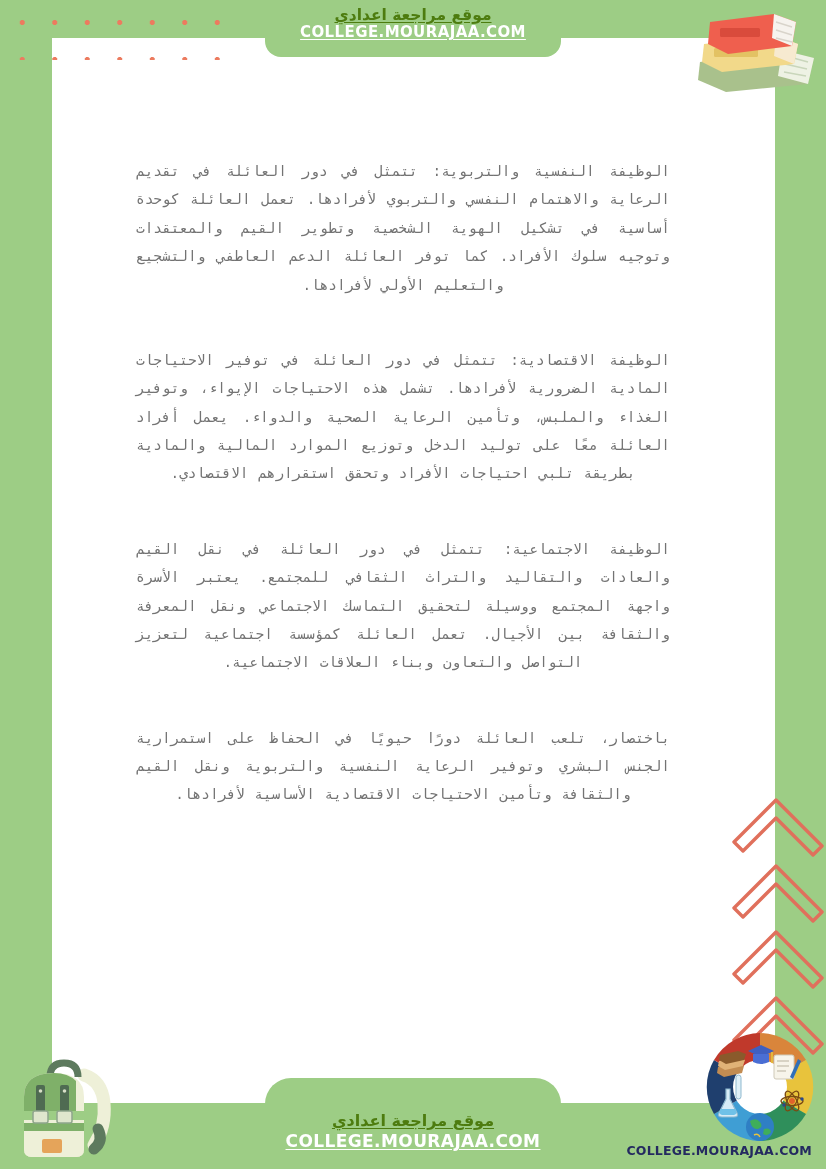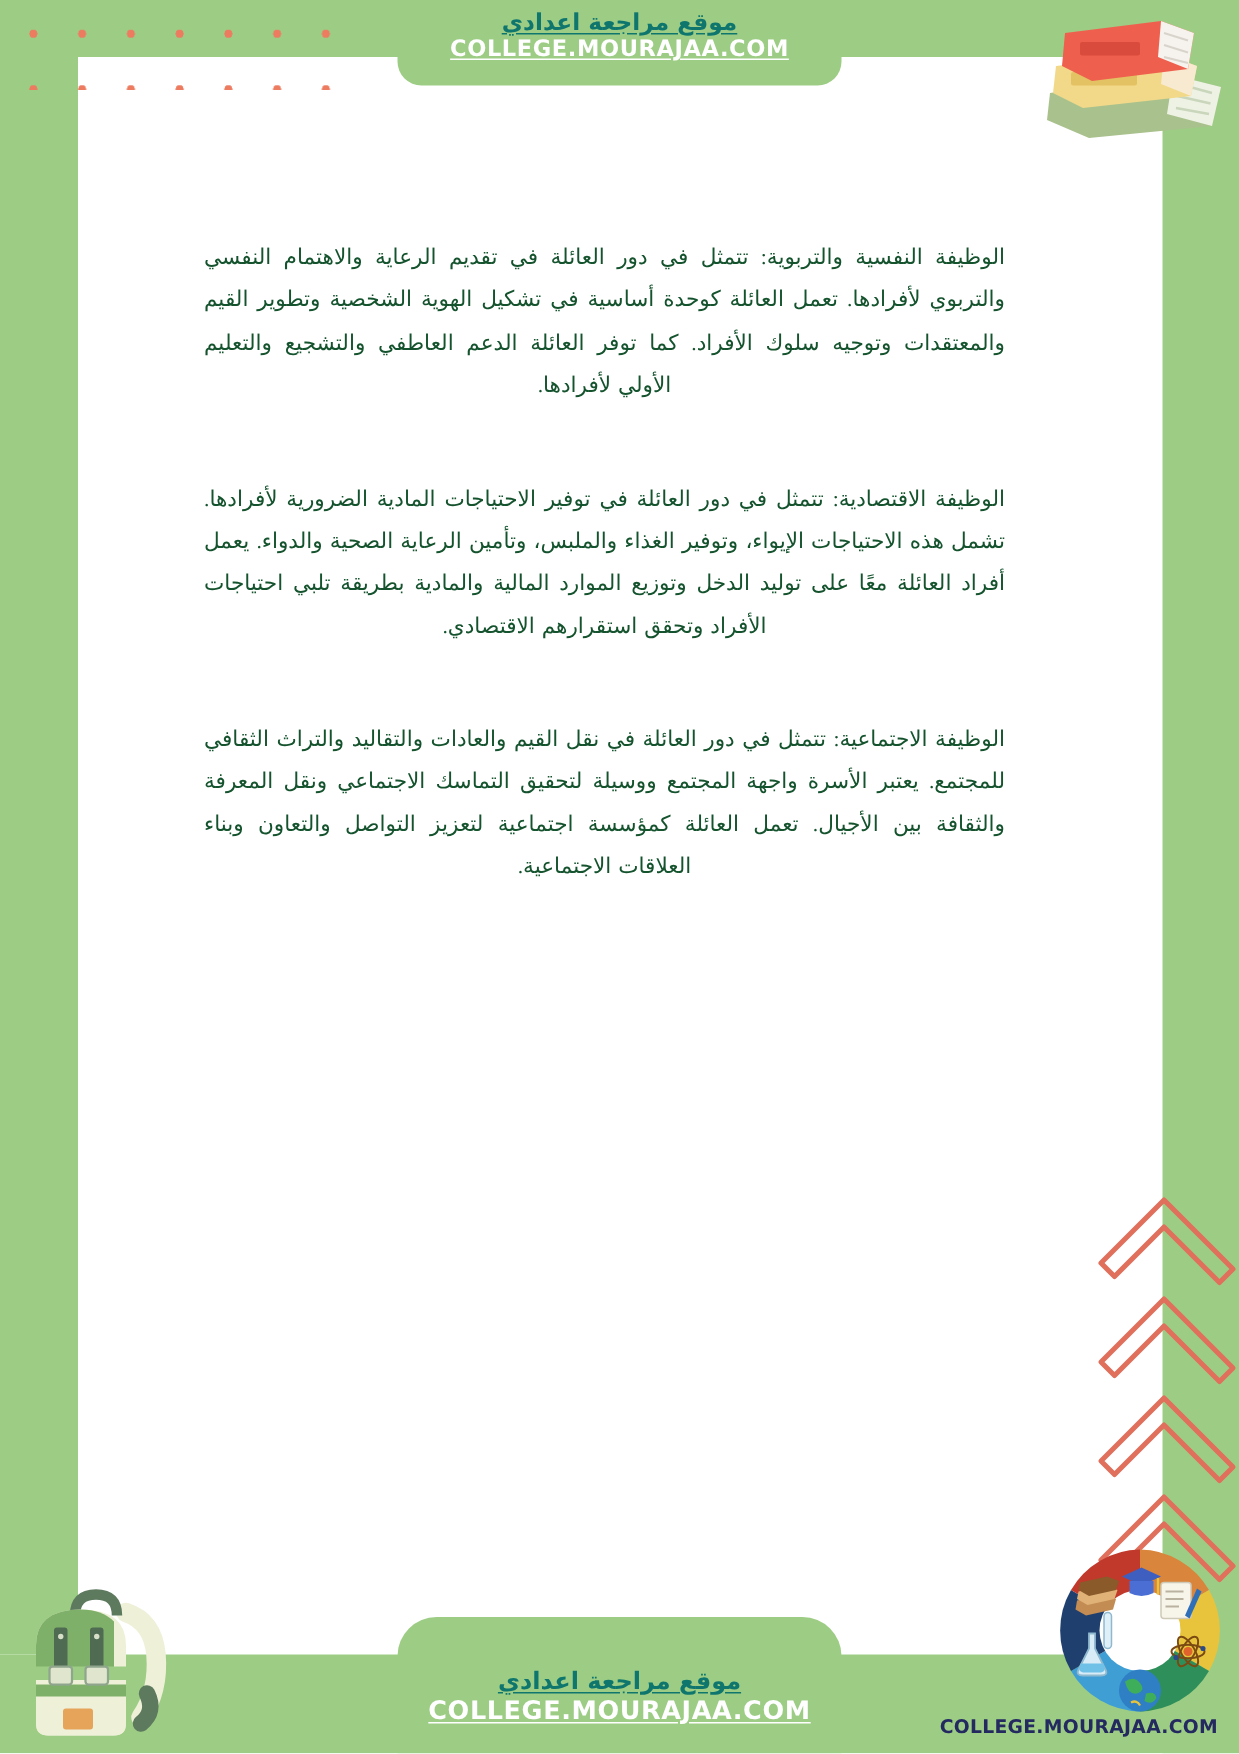--- a/index.html
+++ b/index.html
@@ -66,21 +66,21 @@
     left: 265px;
     top: 7px;
     width: 296px;
     text-align: center;
     line-height: 1.12;
   }
   .brand-ar {
     font-family: "DejaVu Sans", sans-serif;
     font-size: 15.5px;
     font-weight: bold;
-    color: #0f766e;
+    color: #4d7c0f;
     text-decoration: underline;
     text-underline-offset: 2px;
     display: block;
   }
   .brand-url {
     font-family: "DejaVu Sans", sans-serif;
     font-size: 15px;
     font-weight: bold;
     letter-spacing: 0.4px;
     color: #ffffff;
@@ -130,25 +130,26 @@
     position: absolute;
     left: 136px;
     top: 158px;
     width: 534px;
     text-align: right;
     direction: rtl;
   }
   .para {
     font-size: 14.4px;
     line-height: 1.97;
-    color: #14532d;
+    color: #737373;
     margin: 0 0 47px 0;
     text-align: justify;
     text-align-last: center;
     word-spacing: 1px;
+    font-family: Liberation Mono, monospace;
   }
   .para:last-child { margin-bottom: 0; }
 
   
   .chevrons {
     position: absolute;
     left: 730px;
     top: 788px;
     width: 96px;
     height: 268px;
@@ -219,20 +220,21 @@
       <path d="M84 8 L106 16 L102 40 L82 32 Z" fill="#f6f3ee"></path>
       <path d="M86 16 L102 21 M86 24 L102 29 M86 32 L102 36" stroke="#d9d4cb" stroke-width="1.5" fill="none"></path>
       <rect x="30" y="22" width="40" height="9" rx="1.5" fill="#d94b3c"></rect>
     </g>
   </svg>
 
   <div class="content">
     <p class="para">الوظيفة النفسية والتربوية: تتمثل في دور العائلة في تقديم الرعاية والاهتمام النفسي والتربوي لأفرادها. تعمل العائلة كوحدة أساسية في تشكيل الهوية الشخصية وتطوير القيم والمعتقدات وتوجيه سلوك الأفراد. كما توفر العائلة الدعم العاطفي والتشجيع والتعليم الأولي لأفرادها.</p>
     <p class="para">الوظيفة الاقتصادية: تتمثل في دور العائلة في توفير الاحتياجات المادية الضرورية لأفرادها. تشمل هذه الاحتياجات الإيواء، وتوفير الغذاء والملبس، وتأمين الرعاية الصحية والدواء. يعمل أفراد العائلة معًا على توليد الدخل وتوزيع الموارد المالية والمادية بطريقة تلبي احتياجات الأفراد وتحقق استقرارهم الاقتصادي.</p>
     <p class="para">الوظيفة الاجتماعية: تتمثل في دور العائلة في نقل القيم والعادات والتقاليد والتراث الثقافي للمجتمع. يعتبر الأسرة واجهة المجتمع ووسيلة لتحقيق التماسك الاجتماعي ونقل المعرفة والثقافة بين الأجيال. تعمل العائلة كمؤسسة اجتماعية لتعزيز التواصل والتعاون وبناء العلاقات الاجتماعية.</p>
+    <p class="para">باختصار، تلعب العائلة دورًا حيويًا في الحفاظ على استمرارية الجنس البشري وتوفير الرعاية النفسية والتربوية ونقل القيم والثقافة وتأمين الاحتياجات الاقتصادية الأساسية لأفرادها.</p>
   </div>
 
   <svg class="chevrons" viewBox="0 0 96 268">
     <g fill="none" stroke="#e0705c" stroke-width="3.4" stroke-linejoin="round">
       <path d="M4 54 L46 12 L92 58 L83 67 L46 30 L13 63 Z"></path>
       <path d="M4 120 L46 78 L92 124 L83 133 L46 96 L13 129 Z"></path>
       <path d="M4 186 L46 144 L92 190 L83 199 L46 162 L13 195 Z"></path>
       <path d="M4 252 L46 210 L92 256 L83 265 L46 228 L13 261 Z"></path>
     </g>
   </svg>

